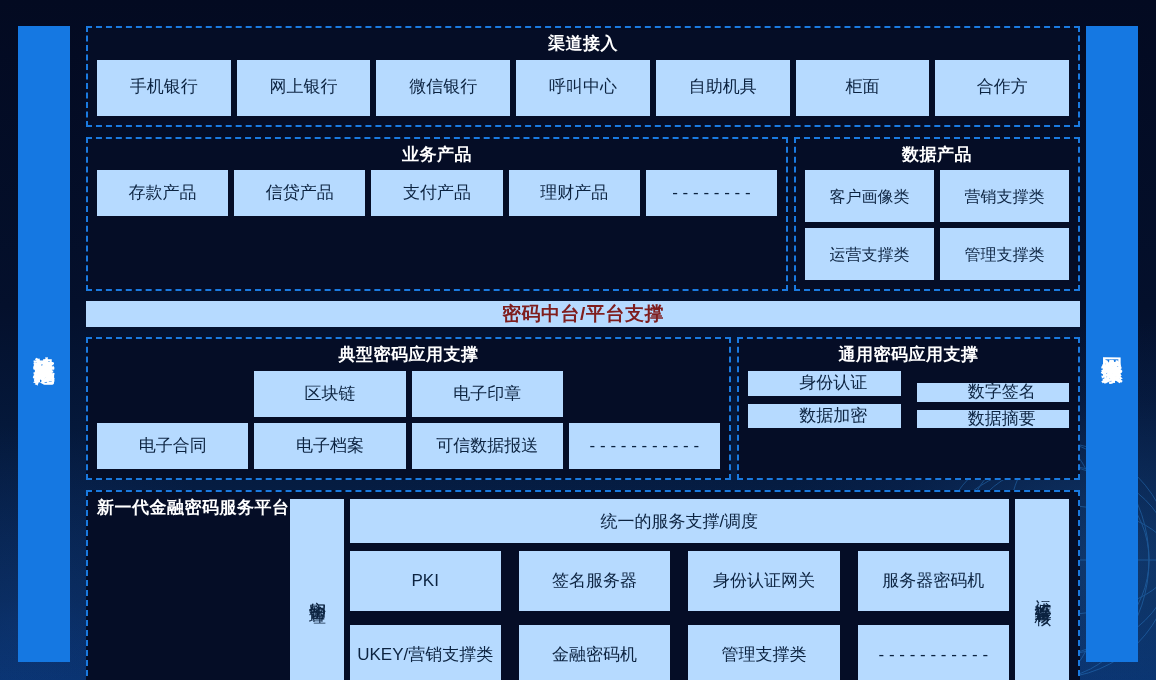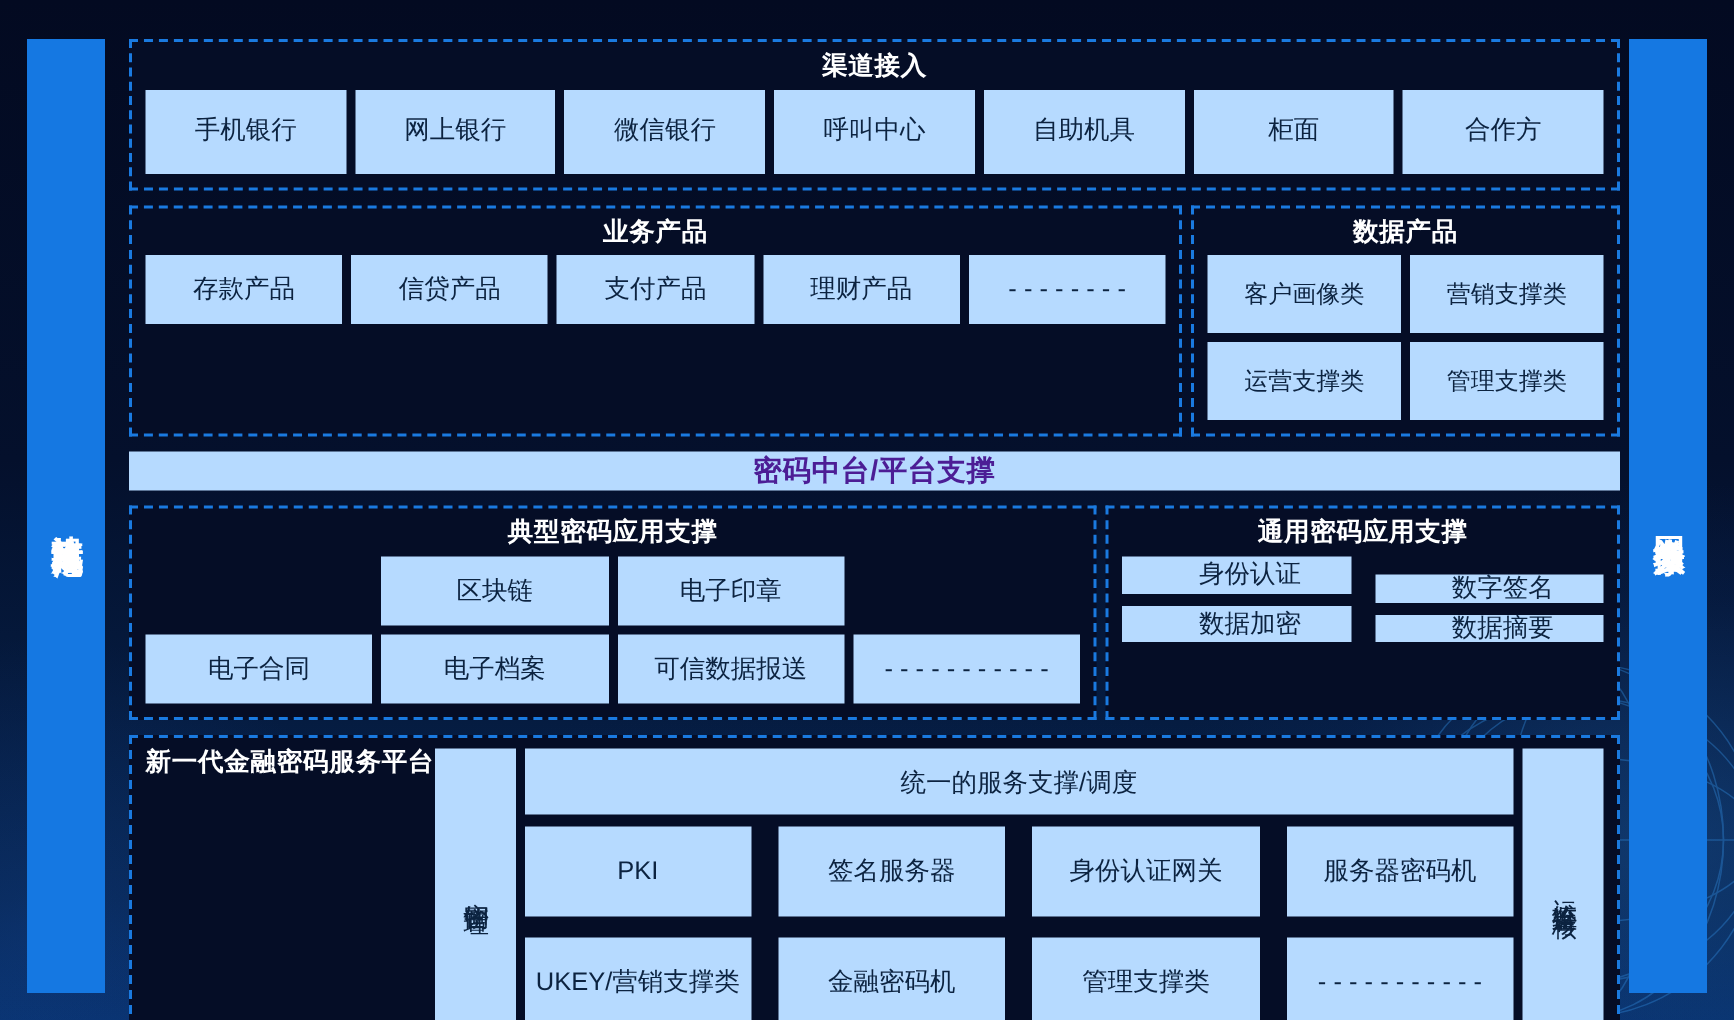--- a/index.html
+++ b/index.html
@@ -117,21 +117,21 @@
     gap: 6px;
     align-items: stretch;
   }
   #business-group { flex: 0 0 702px; }
   #data-group     { flex: 1 1 auto; }
   #data-group .cell { height: 52px; font-size: 16px; }
 
   
   #midplatform-bar {
     background: #b6daff;
-    color: #4c1d95;
+    color: #7f1d1d;
     font-weight: bold;
     font-size: 19px;
     height: 36px;
     display: flex;
     align-items: center;
     justify-content: center;
     letter-spacing: 0.5px;
   }
 
   

